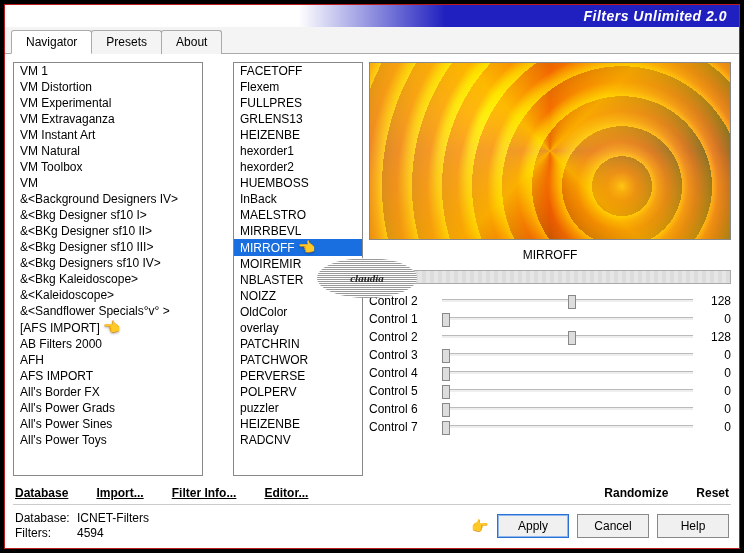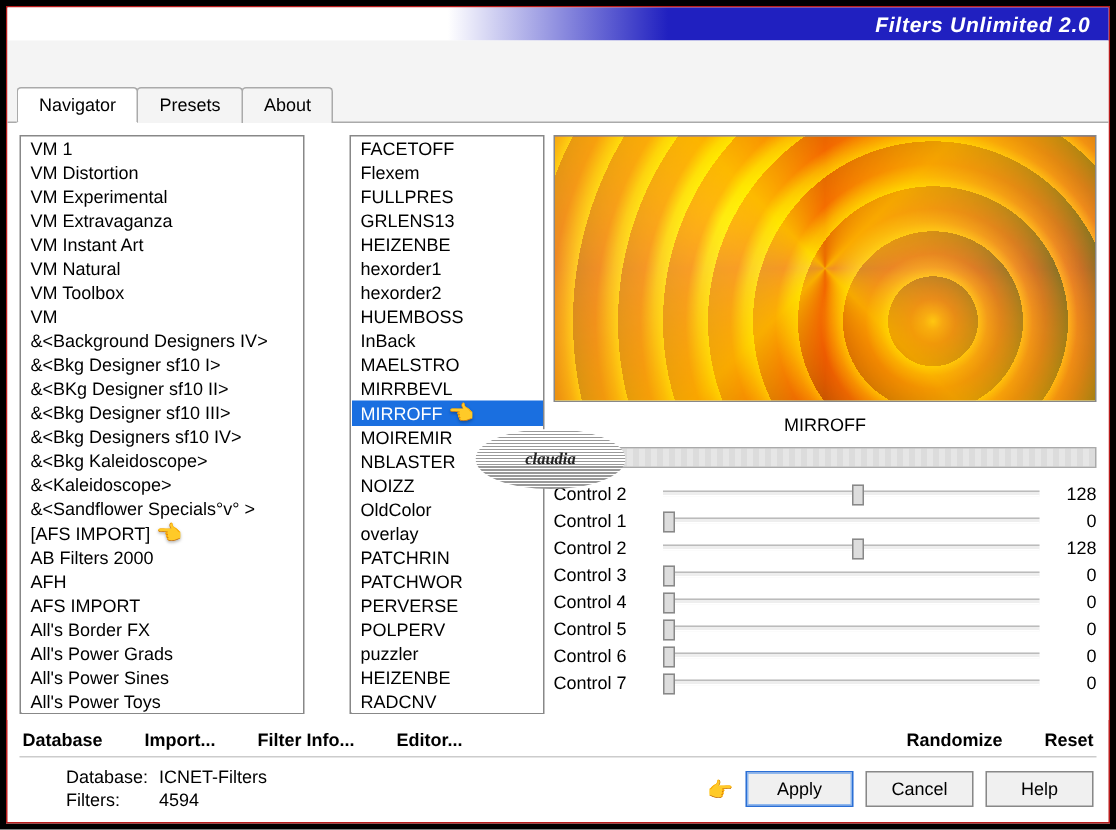--- a/index.html
+++ b/index.html
@@ -43,21 +43,20 @@
   .tab {
     padding: 4px 14px 4px 14px;
     font-size: 12px;
     border: 1px solid #aaa;
     border-bottom: none;
     background: #f4f4f4;
     margin-right: -1px;
     border-radius: 3px 3px 0 0;
     position: relative;
     top: 1px;
-    margin-top: 28px;
   }
   .tab.active {
     background: #fff;
     z-index: 2;
     border-bottom: 1px solid #fff;
   }
   .body {
     flex: 1;
     display: flex;
     padding: 8px 8px 4px 8px;
@@ -178,33 +177,33 @@
     pointer-events: none;
     z-index: 5;
     font-weight: bold;
   }
   .linkbar {
     display: flex;
     padding: 6px 10px 4px 10px;
     gap: 28px;
     font-size: 12px;
   }
-  .linkbar a { color: #000; cursor: pointer; }
+  .linkbar a { color: #000; text-decoration: underline; cursor: pointer; }
   .linkbar .spacer { flex: 1; }
   .linkbar .btn-like { text-decoration: none; font-weight: bold; }
   .divider { height: 1px; background: #ccc; margin: 0 8px; }
   .footer {
     display: flex;
     align-items: center;
     padding: 6px 10px 8px 10px;
     gap: 8px;
   }
   .footer-info { display: flex; flex-direction: column; gap: 1px; font-size: 12px; }
   .footer-info .row { display: flex; gap: 6px; }
-  .footer-info .k { width: 56px; margin-left: 29px; }
+  .footer-info .k { width: 56px; }
   .footer .spacer { flex: 1; }
   .btn {
     min-width: 72px;
     height: 24px;
     border: 1px solid #888;
     background: #f0f0f0;
     font-size: 12px;
     display: inline-flex;
     align-items: center;
     justify-content: center;

